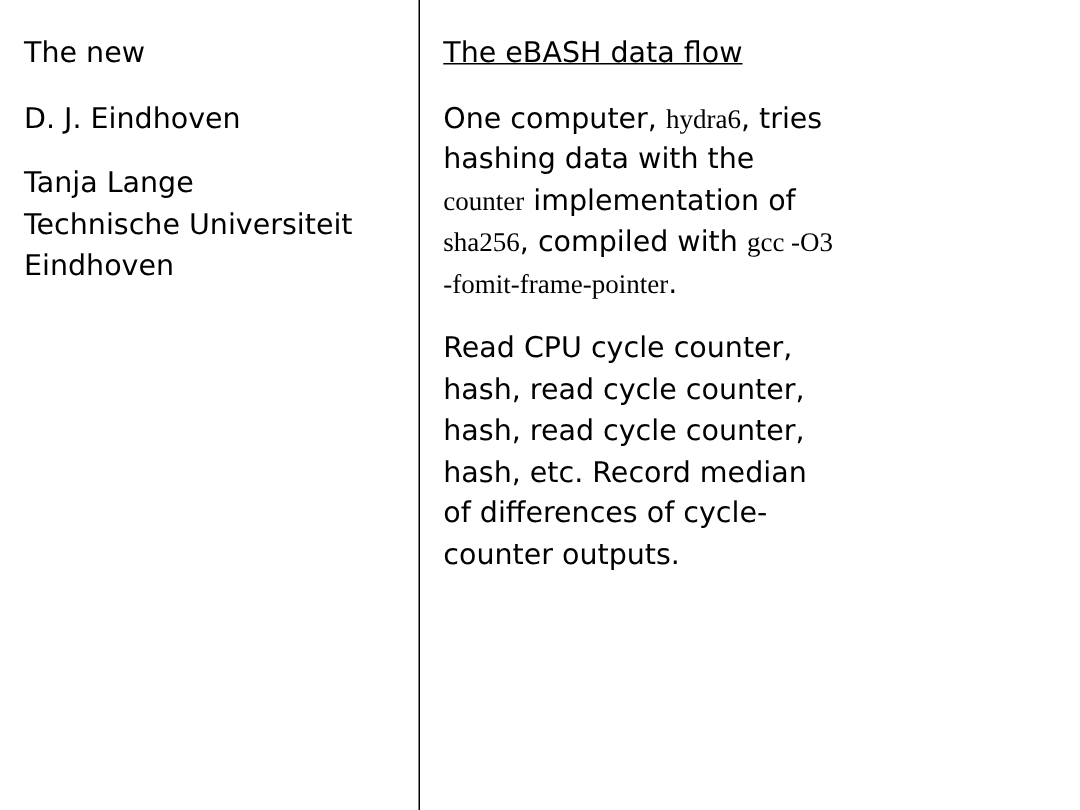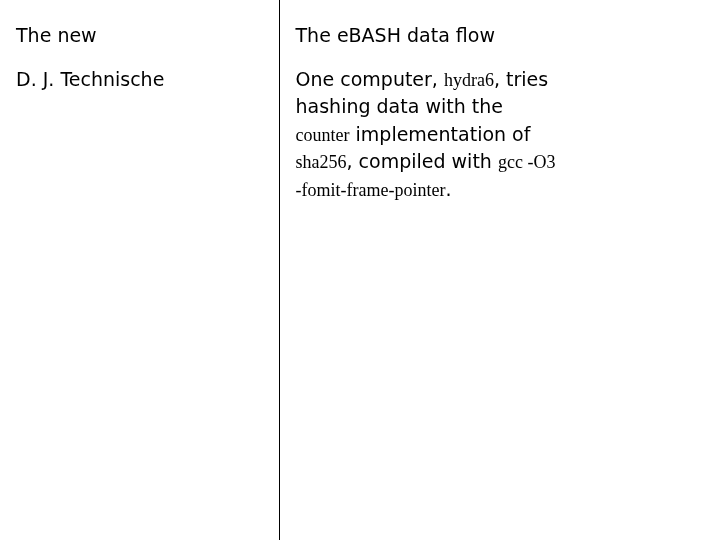--- a/index.html
+++ b/index.html
@@ -28,40 +28,48 @@
   }
   .col-right {
     width: 372px;
     border-left: 1px solid #000;
   }
   .para {
     margin-bottom: 16px;
     line-height: 1.45;
   }
   .title-underline {
+    text-decoration: underline;
   }
   .mono {
     font-family: Liberation Serif, serif;
     font-size: 18px;
   }
 </style>
 </head>
 <body>
 
 <div class="page">
   <div class="col col-left">
     <div class="para">
       <span>The new</span><br>
     </div>
     <div class="para">
-      <span>D. J. Technische</span><br>
+      <span>D. J. Eindhoven</span><br>
+    </div>
+    <div class="para">
+      <span>Tanja Lange</span><br>
+      <span>Technische Universiteit Eindhoven</span>
     </div>
   </div>
 
   <div class="col col-right">
     <div class="para">
       <span class="title-underline">The eBASH data flow</span>
     </div>
     <div class="para">
       <span>One computer, </span><span class="mono">hydra6</span><span>, tries hashing data with the </span><span class="mono">counter</span><span> implementation of </span><span class="mono">sha256</span><span>, compiled with </span><span class="mono">gcc -O3 -fomit-frame-pointer</span><span>.</span>
     </div>
+    <div class="para">
+      <span>Read CPU cycle counter, hash, read cycle counter, hash, read cycle counter, hash, etc. Record median of differences of cycle-counter outputs.</span>
+    </div>
   </div>
 </div>
 
 </body></html>

